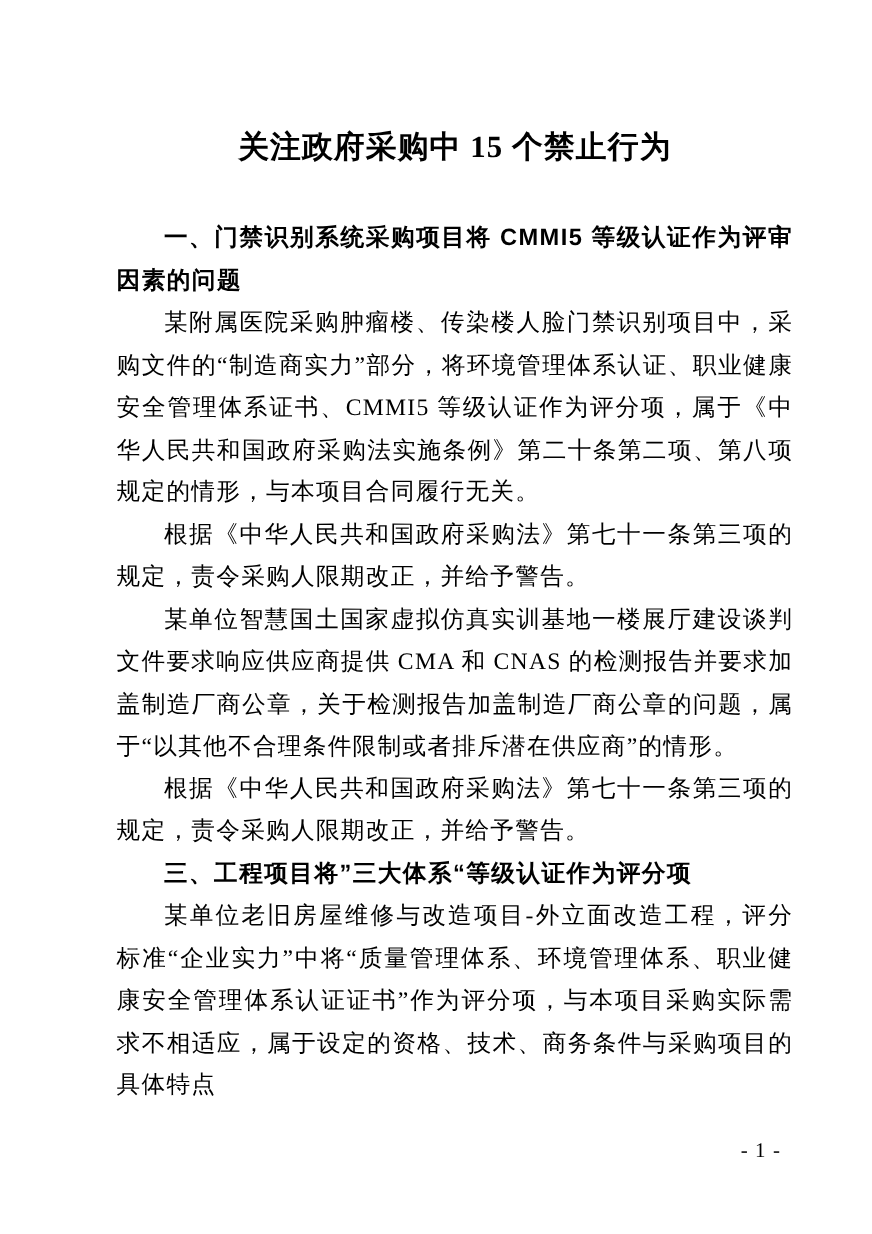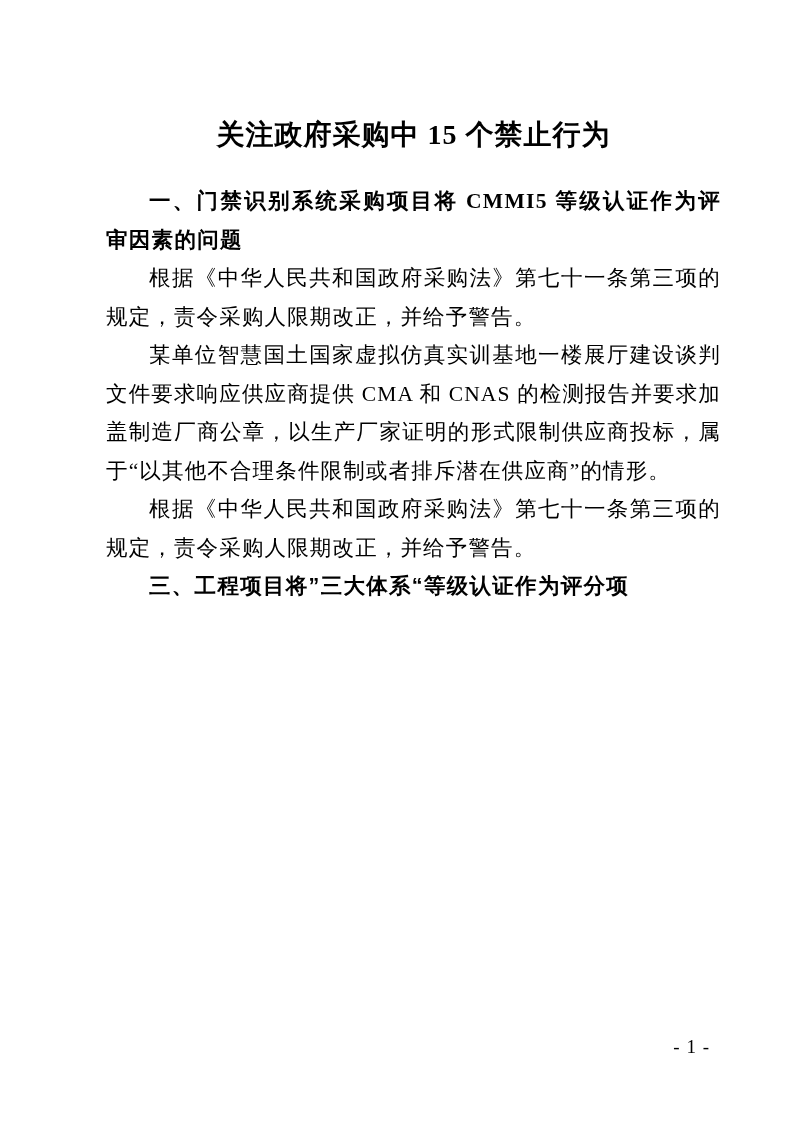--- a/index.html
+++ b/index.html
@@ -39,22 +39,21 @@
     word-break: break-all;
   }
 
   .sec-heading {
     font-family: "Liberation Sans", "DejaVu Sans", sans-serif;
     font-weight: 700;
     letter-spacing: 1.3px;
   }
 
   .sec-heading.first {
-    margin-top: 30px;
-    font-family: Liberation Serif, serif;
+    margin-top: 45px;
   }
 
   .page-number {
     position: absolute;
     top: 1036px;
     right: 83px;
     font-family: "Liberation Serif", "DejaVu Serif", serif;
     font-size: 19px;
     line-height: 22px;
     letter-spacing: 1px;
@@ -62,23 +61,25 @@
 </style>
 </head>
 <body>
 
 <div class="page">
   <div class="doc">
 
     <h1 class="title">关注政府采购中 15 个禁止行为</h1>
 
     <p class="sec-heading first">一、门禁识别系统采购项目将 CMMI5 等级认证作为评审因素的问题</p>
+    <p class="body-text">某附属医院采购肿瘤楼、传染楼人脸门禁识别项目中，采购文件的“制造商实力”部分，将环境管理体系认证、职业健康安全管理体系证书、CMMI5 等级认证作为评分项，属于《中华人民共和国政府采购法实施条例》第二十条第二项、第八项规定的情形，与本项目合同履行无关。</p>
     <p class="body-text">根据《中华人民共和国政府采购法》第七十一条第三项的规定，责令采购人限期改正，并给予警告。</p>
 
-    <p class="body-text">某单位智慧国土国家虚拟仿真实训基地一楼展厅建设谈判文件要求响应供应商提供 CMA 和 CNAS 的检测报告并要求加盖制造厂商公章，以生产厂家证明的形式限制供应商投标，属于“以其他不合理条件限制或者排斥潜在供应商”的情形。</p>
+    <p class="body-text">某单位智慧国土国家虚拟仿真实训基地一楼展厅建设谈判文件要求响应供应商提供 CMA 和 CNAS 的检测报告并要求加盖制造厂商公章，关于检测报告加盖制造厂商公章的问题，属于“以其他不合理条件限制或者排斥潜在供应商”的情形。</p>
     <p class="body-text">根据《中华人民共和国政府采购法》第七十一条第三项的规定，责令采购人限期改正，并给予警告。</p>
 
     <p class="sec-heading">三、工程项目将”三大体系“等级认证作为评分项</p>
+    <p class="body-text">某单位老旧房屋维修与改造项目-外立面改造工程，评分标准“企业实力”中将“质量管理体系、环境管理体系、职业健康安全管理体系认证证书”作为评分项，与本项目采购实际需求不相适应，属于设定的资格、技术、商务条件与采购项目的具体特点</p>
 
   </div>
 
   <div class="page-number">- 1 -</div>
 </div>
 
 </body></html>

